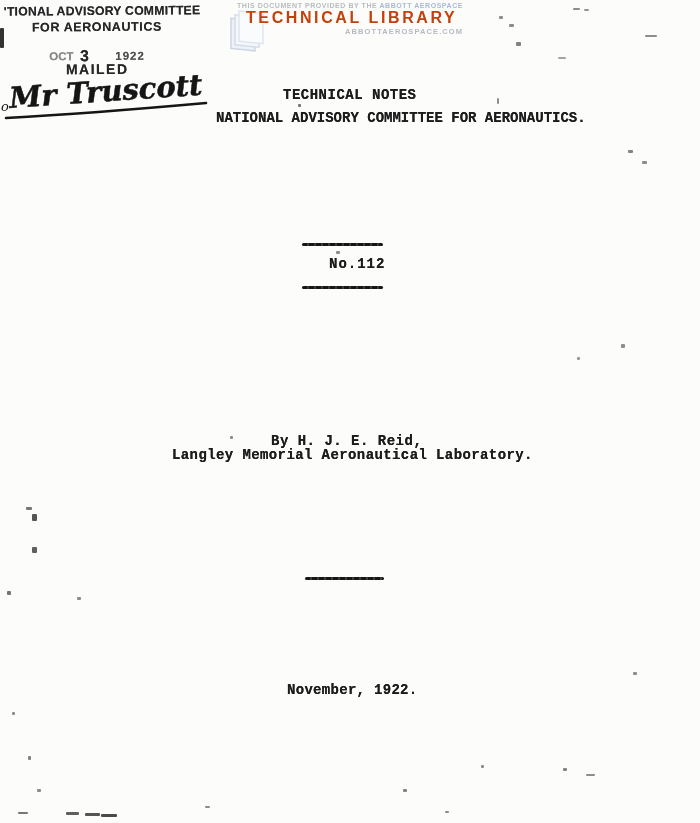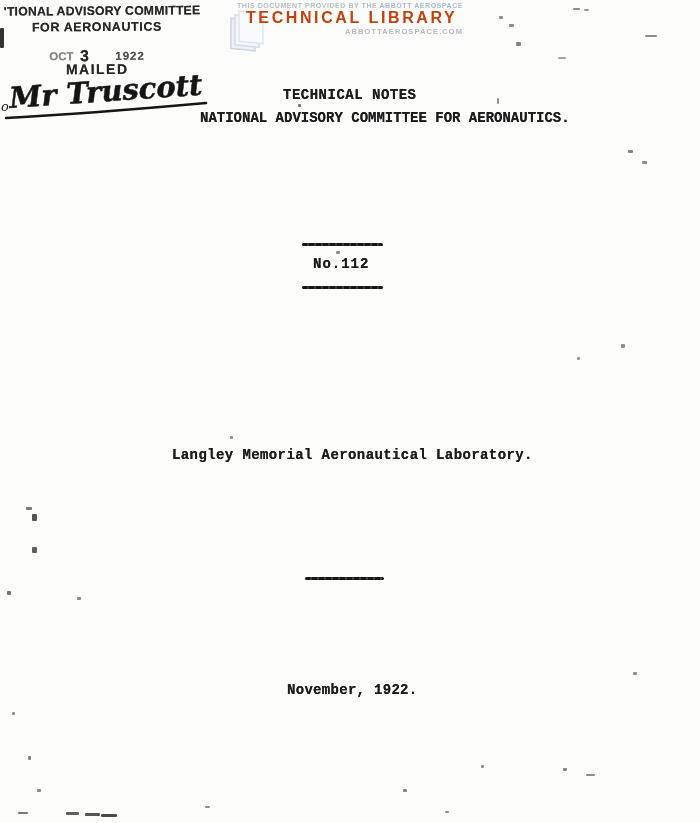--- a/index.html
+++ b/index.html
@@ -68,26 +68,27 @@
     <div class="ms-mailed">MAILED</div>
   </div>
 
   <svg class="signature-svg" width="235" height="52" viewBox="0 0 235 52">
     <text x="1" y="37" font-family="DejaVu Serif, serif" font-style="italic" font-size="13" fill="#181818">o</text>
     <text x="10" y="34" font-family="DejaVu Serif, serif" font-style="italic" font-weight="700" font-size="29" fill="#151515" stroke="#151515" stroke-width="0.5" transform="rotate(-4 10 34)">Mr Truscott</text>
     <path d="M6 44 C60 41, 150 34, 206 29" stroke="#151515" stroke-width="2.6" fill="none" stroke-linecap="round"></path>
   </svg>
 
   <div class="typed" style="left:283px;top:87px;letter-spacing:.5px;">TECHNICAL NOTES</div>
-  <div class="typed" style="left:164px;top:110px;padding-left:36px;">NATIONAL ADVISORY COMMITTEE FOR AERONAUTICS.</div>
+  <div class="typed" style="left:180px;top:110px;padding-left:36px;">NATIONAL ADVISORY COMMITTEE FOR AERONAUTICS.</div>
 
   <div class="rule" style="left:302px;top:243px;width:81px;"></div>
-  <div class="typed" style="left:313px;top:256px;letter-spacing:1px;">No.112</div>
+  <div class="typed" style="left:329px;top:256px;letter-spacing:1px;">No.112</div>
   <div class="rule" style="left:302px;top:286px;width:81px;"></div>
 
+  <div class="typed" style="left:271px;top:433px;letter-spacing:.5px;">By H. J. E. Reid,</div>
   <div class="typed" style="left:172px;top:447px;letter-spacing:.4px;">Langley Memorial Aeronautical Laboratory.</div>
 
   <div class="rule" style="left:305px;top:577px;width:79px;"></div>
 
   <div class="typed" style="left:287px;top:682px;letter-spacing:.3px;">November, 1922.</div>
 
   <div class="speck" style="left:0;top:28px;width:4px;height:20px;opacity:.9;"></div>
   <div class="speck" style="left:573px;top:8px;width:7px;height:2px;opacity:.5;"></div>
   <div class="speck" style="left:584px;top:9px;width:5px;height:2px;opacity:.45;"></div>
   <div class="speck" style="left:499px;top:16px;width:4px;height:3px;opacity:.5;"></div>

